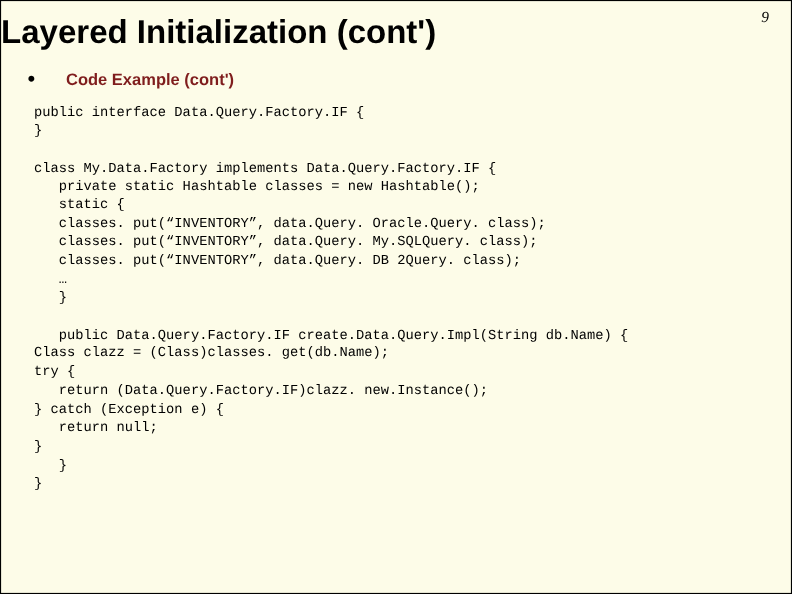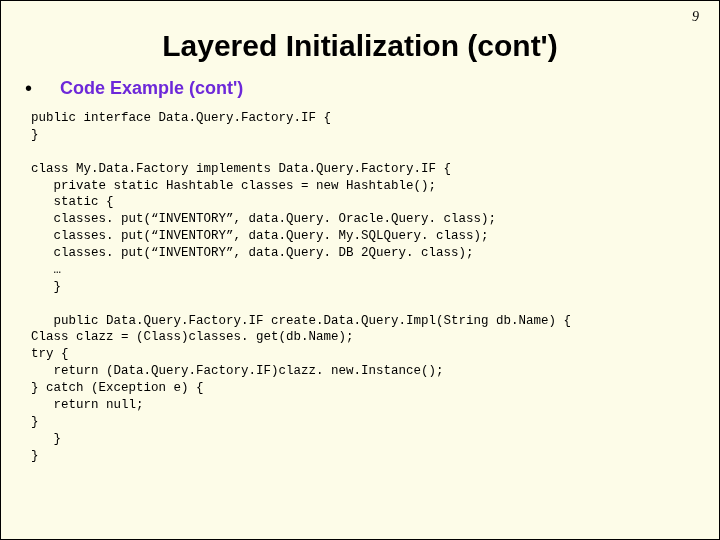--- a/index.html
+++ b/index.html
@@ -27,40 +27,39 @@
       font-family: "Times New Roman", serif;
       font-style: italic;
       font-size: 14px;
       color: #000;
     }
     .title {
       font-family: Arial, sans-serif;
       font-weight: bold;
       font-size: 30px;
       color: #000;
-      text-align: center;
-      padding-top: 28px;
+      padding-top: 12px;
       margin: 0 0 14px 0;
     }
     .subtitle-row {
       display: flex;
       align-items: center;
       padding-left: 24px;
       margin-bottom: 10px;
     }
     .bullet {
       font-size: 20px;
       margin-right: 28px;
       color: #000;
     }
     .subtitle {
       font-family: Arial, sans-serif;
       font-weight: bold;
-      font-size: 18px;
-      color: #6d28d9;
+      font-size: 15px;
+      color: #7f1d1d;
     }
     .code-block {
       font-family: "Courier New", monospace;
       font-size: 12.5px;
       line-height: 1.35;
       color: #000;
       white-space: pre;
       padding-left: 30px;
       padding-right: 20px;
     }

